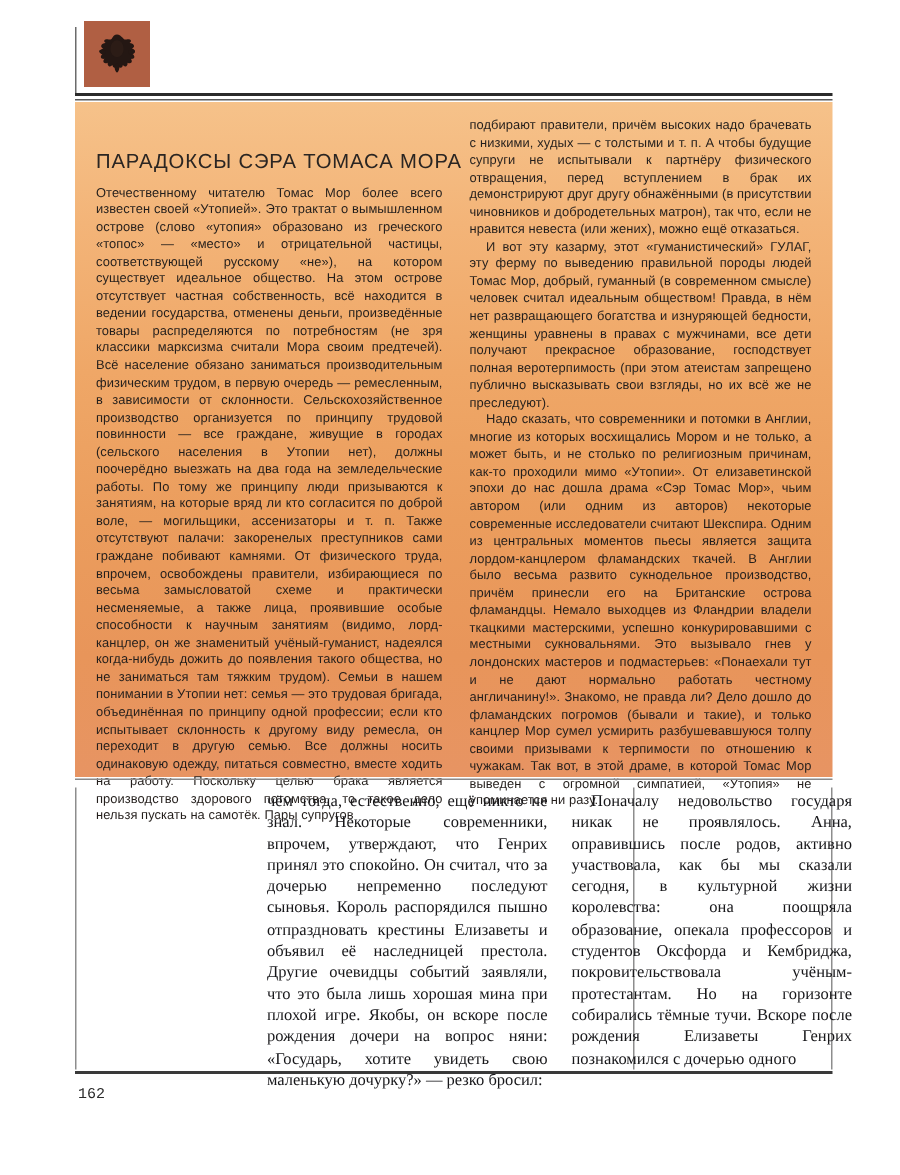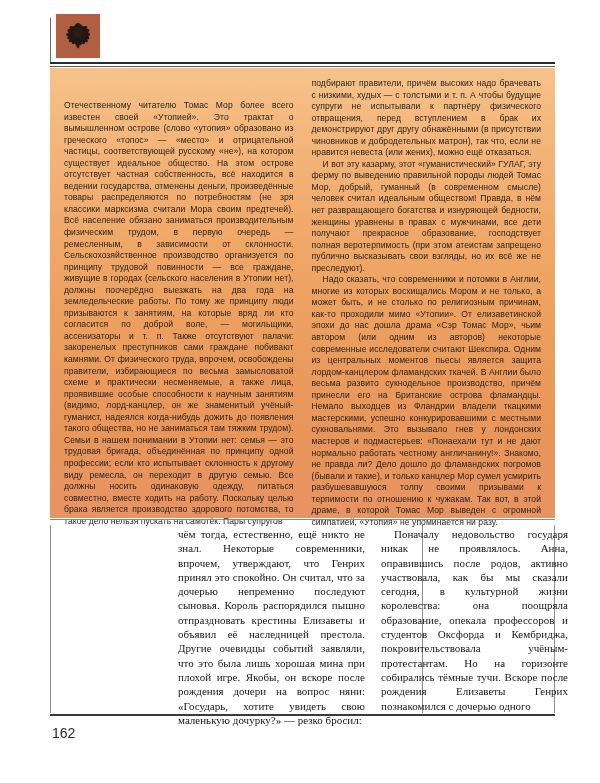--- a/index.html
+++ b/index.html
@@ -181,22 +181,22 @@
     top: 714px;
     width: 505px;
     height: 2px;
     background: #3a3a3a;
   }
 
   .page-number {
     position: absolute;
     left: 52px;
     top: 725px;
-    font-family: Liberation Sans, sans-serif;
-    font-size: 14px;
+    font-family: Liberation Mono, monospace;
+    font-size: 10px;
     color: #2a2a2a;
   }
 </style>
 </head>
 <body>
 
 <div class="running-head">
   <div class="emblem">
     <svg width="44" height="44" viewBox="0 0 44 44" aria-hidden="true">
       <rect x="0" y="0" width="44" height="44" fill="#b05f43"></rect>
@@ -212,20 +212,21 @@
     </svg>
   </div>
 </div>
 <div class="header-tick"></div>
 <div class="rule-thick"></div>
 <div class="rule-thin"></div>
 
 <div class="callout">
   <div class="callout-cols">
     <div class="callout-col callout-col-left">
+      <div class="callout-title">ПАРАДОКСЫ СЭРА ТОМАСА МОРА</div>
       <p>Отечественному читателю Томас Мор более всего известен своей «Утопией». Это трактат о вымышленном острове (слово «утопия» образовано из греческого «топос» — «место» и отрицательной частицы, соответствующей русскому «не»), на котором существует идеальное общество. На этом острове отсутствует частная собственность, всё находится в ведении государства, отменены деньги, произведённые товары распределяются по потребностям (не зря классики марксизма считали Мора своим предтечей). Всё население обязано заниматься производительным физическим трудом, в первую очередь — ремесленным, в зависимости от склонности. Сельскохозяйственное производство организуется по принципу трудовой повинности — все граждане, живущие в городах (сельского населения в Утопии нет), должны поочерёдно выезжать на два года на земледельческие работы. По тому же принципу люди призываются к занятиям, на которые вряд ли кто согласится по доброй воле, — могильщики, ассенизаторы и т. п. Также отсутствуют палачи: закоренелых преступников сами граждане побивают камнями. От физического труда, впрочем, освобождены правители, избирающиеся по весьма замысловатой схеме и практически несменяемые, а также лица, проявившие особые способности к научным занятиям (видимо, лорд-канцлер, он же знаменитый учёный-гуманист, надеялся когда-нибудь дожить до появления такого общества, но не заниматься там тяжким трудом). Семьи в нашем понимании в Утопии нет: семья — это трудовая бригада, объединённая по принципу одной профессии; если кто испытывает склонность к другому виду ремесла, он переходит в другую семью. Все должны носить одинаковую одежду, питаться совместно, вместе ходить на работу. Поскольку целью брака является производство здорового потомства, то такое дело нельзя пускать на самотёк. Пары супругов</p>
     </div>
     <div class="callout-col callout-col-right">
       <p>подбирают правители, причём высоких надо брачевать с низкими, худых — с толстыми и т. п. А чтобы будущие супруги не испытывали к партнёру физического отвращения, перед вступлением в брак их демонстрируют друг другу обнажёнными (в присутствии чиновников и добродетельных матрон), так что, если не нравится невеста (или жених), можно ещё отказаться.</p>
       <p class="indent">И вот эту казарму, этот «гуманистический» ГУЛАГ, эту ферму по выведению правильной породы людей Томас Мор, добрый, гуманный (в современном смысле) человек считал идеальным обществом! Правда, в нём нет развращающего богатства и изнуряющей бедности, женщины уравнены в правах с мужчинами, все дети получают прекрасное образование, господствует полная веротерпимость (при этом атеистам запрещено публично высказывать свои взгляды, но их всё же не преследуют).</p>
       <p class="indent">Надо сказать, что современники и потомки в Англии, многие из которых восхищались Мором и не только, а может быть, и не столько по религиозным причинам, как-то проходили мимо «Утопии». От елизаветинской эпохи до нас дошла драма «Сэр Томас Мор», чьим автором (или одним из авторов) некоторые современные исследователи считают Шекспира. Одним из центральных моментов пьесы является защита лордом-канцлером фламандских ткачей. В Англии было весьма развито сукнодельное производство, причём принесли его на Британские острова фламандцы. Немало выходцев из Фландрии владели ткацкими мастерскими, успешно конкурировавшими с местными сукновальнями. Это вызывало гнев у лондонских мастеров и подмастерьев: «Понаехали тут и не дают нормально работать честному англичанину!». Знакомо, не правда ли? Дело дошло до фламандских погромов (бывали и такие), и только канцлер Мор сумел усмирить разбушевавшуюся толпу своими призывами к терпимости по отношению к чужакам. Так вот, в этой драме, в которой Томас Мор выведен с огромной симпатией, «Утопия» не упоминается ни разу.</p>
     </div>
   </div>
 </div>
 

